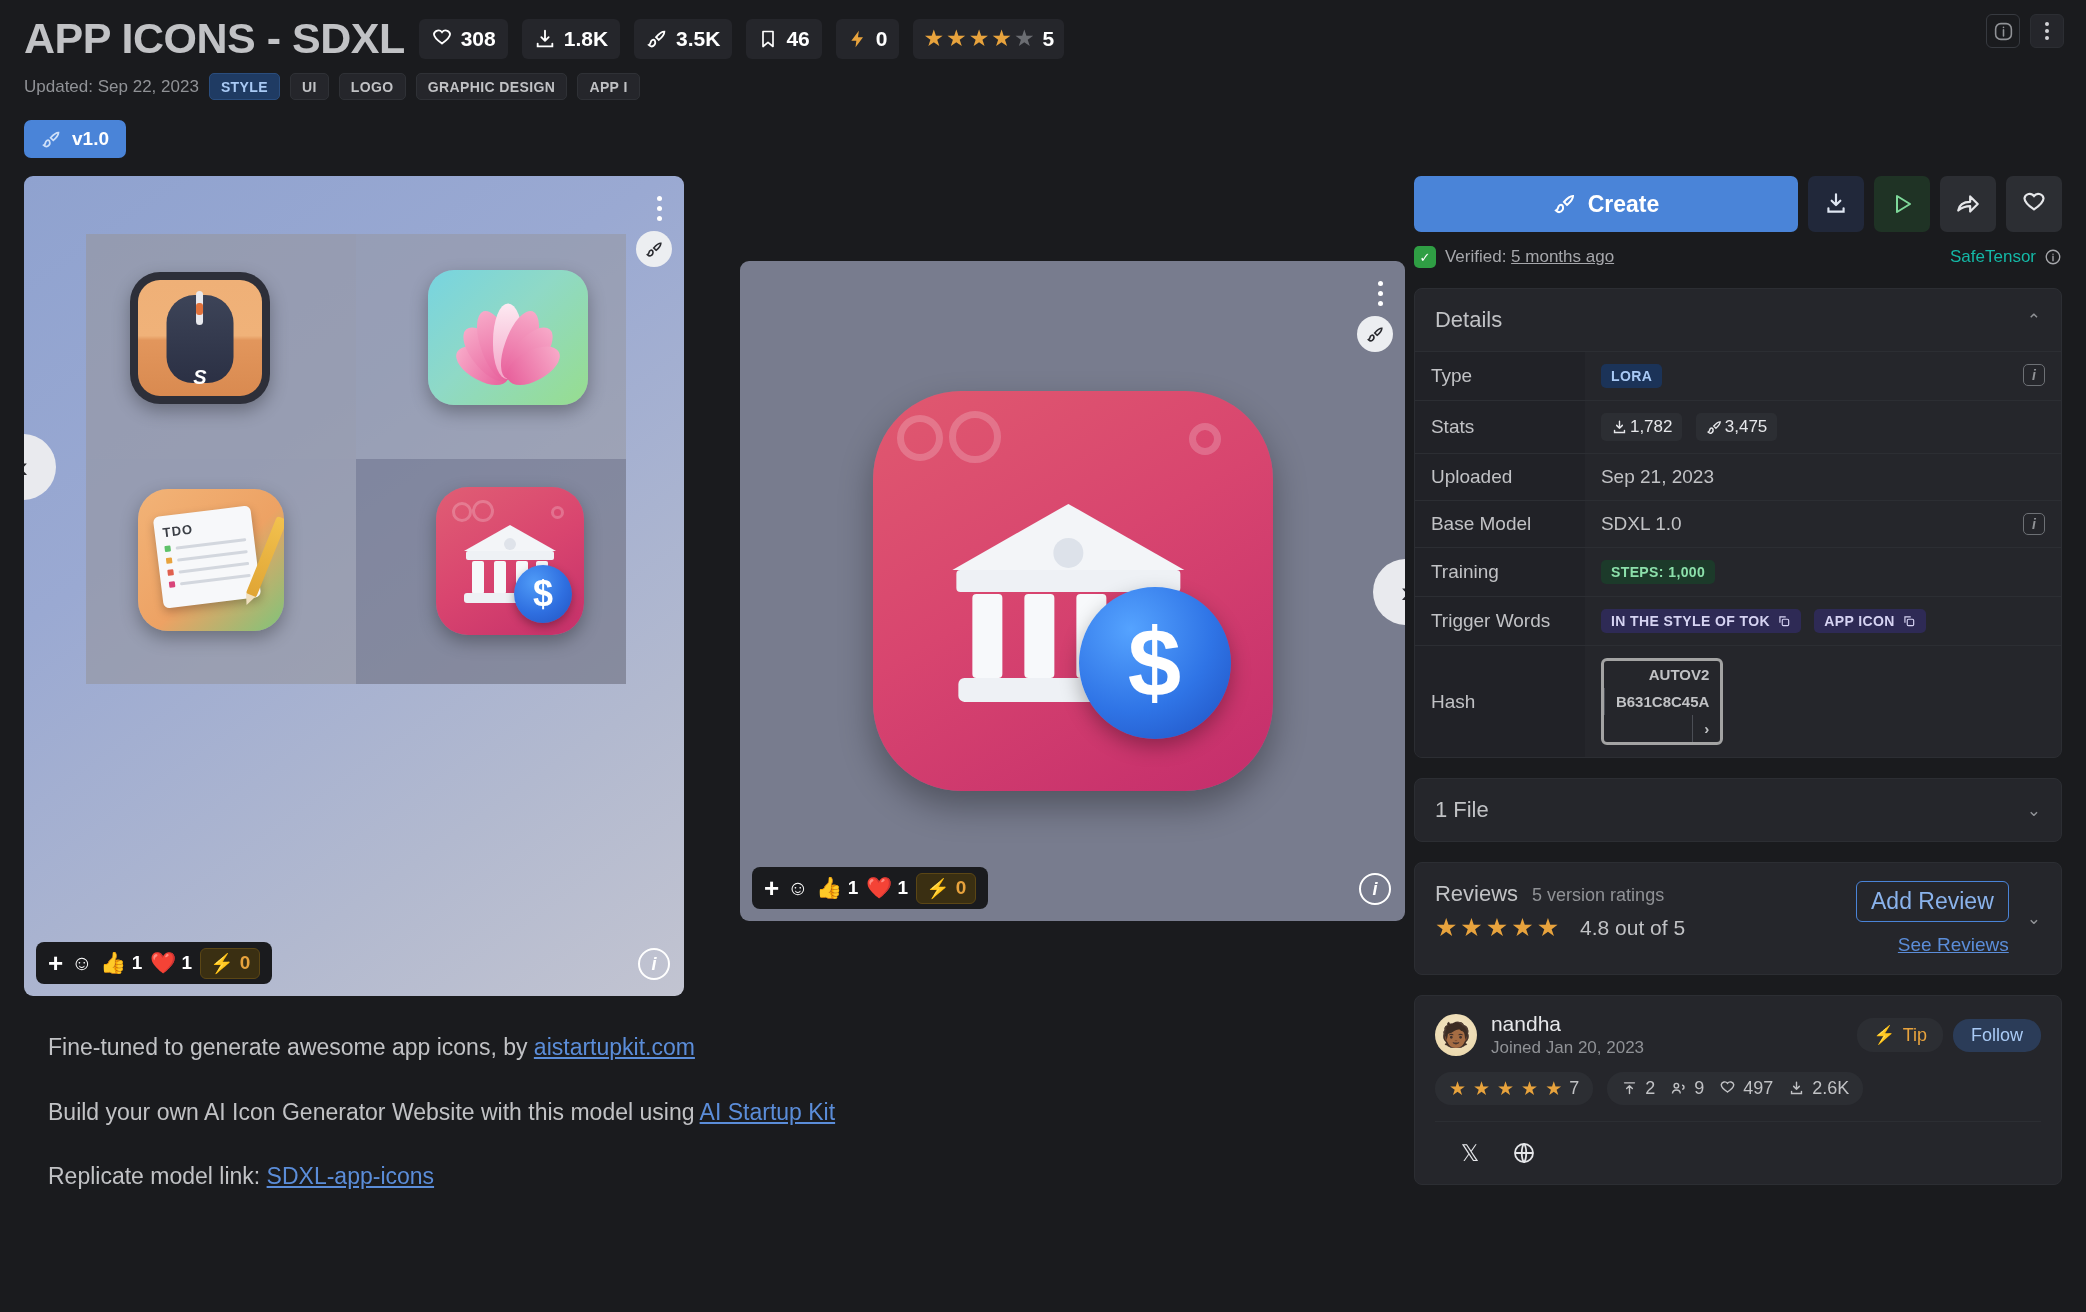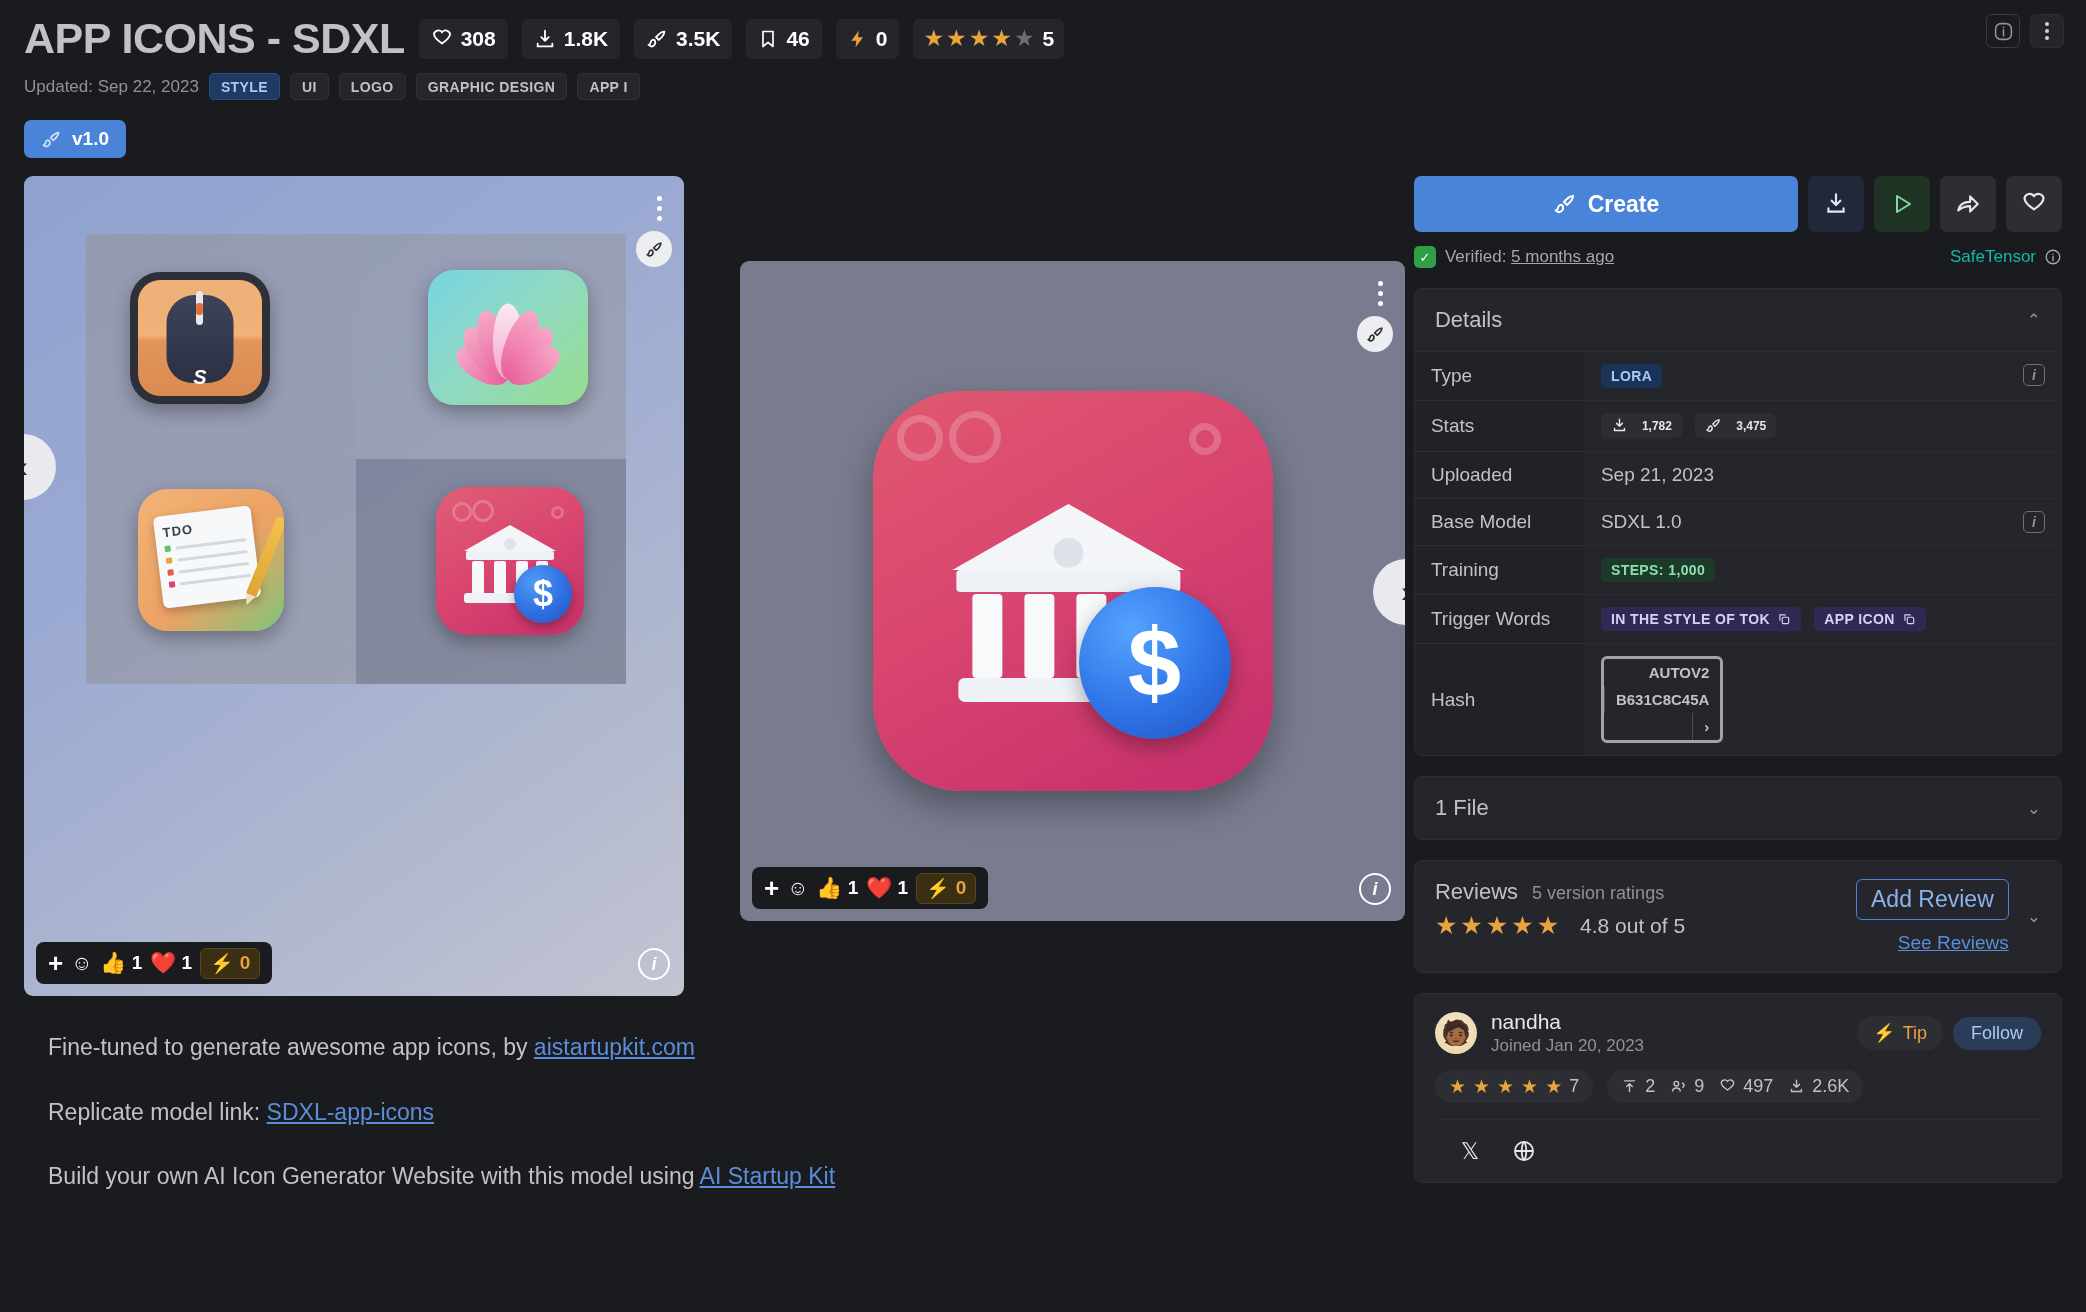--- a/index.html
+++ b/index.html
@@ -231,22 +231,22 @@
 
   table.details { width: 100%; border-collapse: collapse; }
   table.details td { border-top: 1px solid #2c2e33; padding: 12px 16px; font-size: 19px; vertical-align: middle; }
   table.details td.k { width: 170px; background: #212227; color: #c1c2c5; }
   table.details td.v { color: #c1c2c5; }
   .pill { display: inline-flex; align-items: center; gap: 7px; border-radius: 5px;
     padding: 4px 10px; font-size: 14px; font-weight: 700; letter-spacing: .4px; }
   .pill.lora { background: #1b3358; color: #a9caf5; }
   .pill.steps { background: #1c3a2a; color: #8ce0ab; }
   .pill.trig { background: #2e2a55; color: #d6d3f2; }
-  .stat-mini { display: inline-flex; align-items: center; gap: 14px; background: #2c2e33;
-    border-radius: 5px; padding: 4px 10px; font-size: 12px; font-weight: 700; color: #e6e7ea; margin-right: 8px; }
+  .stat-mini { display: inline-flex; align-items: center; gap: 2px; background: #2c2e33;
+    border-radius: 5px; padding: 4px 10px; font-size: 17px; font-weight: 400; color: #e6e7ea; margin-right: 8px; }
   .hash-box { display: inline-flex; align-items: flex-end; border: 3px solid #a3a3a3; border-radius: 6px; overflow: hidden; flex-direction: column; }
   .hash-box span { padding: 5px 11px; font-size: 15px; font-weight: 600; color: #c1c2c5; }
   .hash-box span + span { border-left: 1px solid #4b4e55; }
   .info-i { width: 22px; height: 22px; border: 1.6px solid #6d7075; border-radius: 5px;
     display: inline-flex; align-items: center; justify-content: center; color: #909296;
     font-size: 14px; font-style: italic; font-weight: 700; float: right; }
 
   .reviews-card { background: #25262b; border: 1px solid #2c2e33; border-radius: 8px; margin-top: 20px; padding: 18px 20px; }
   .rv-top { display: flex; align-items: flex-start; }
   .rv-left .rv-title { display: flex; align-items: baseline; gap: 14px; }
@@ -537,24 +537,24 @@
 
           <div class="nav-arrow next">›</div>
         </div>
       </div>
 
       <div class="desc">
         <p>
           <span>Fine-tuned to generate awesome app icons, by </span><a class="lnk" href="#">aistartupkit.com</a>
         </p>
         <p>
-          <span>Replicate model link: </span><a class="lnk" href="#">SDXL-app-icons</a>
+          <span>Build your own AI Icon Generator Website with this model using </span><a class="lnk" href="#">AI Startup Kit</a>
         </p>
         <p>
-          <span>Build your own AI Icon Generator Website with this model using </span><a class="lnk" href="#">AI Startup Kit</a>
+          <span>Replicate model link: </span><a class="lnk" href="#">SDXL-app-icons</a>
         </p>
       </div>
     </div>
 
     <div class="right">
 
       <div class="actions">
         <div class="create-btn">
           <svg width="24" height="24" viewBox="0 0 24 24" fill="none" stroke="#ffffff" stroke-width="2" stroke-linecap="round">
               <path d="M20 4c-2 0-6 2.5-9 6l3 3c3.5-3 6-7 6-9z"></path>

